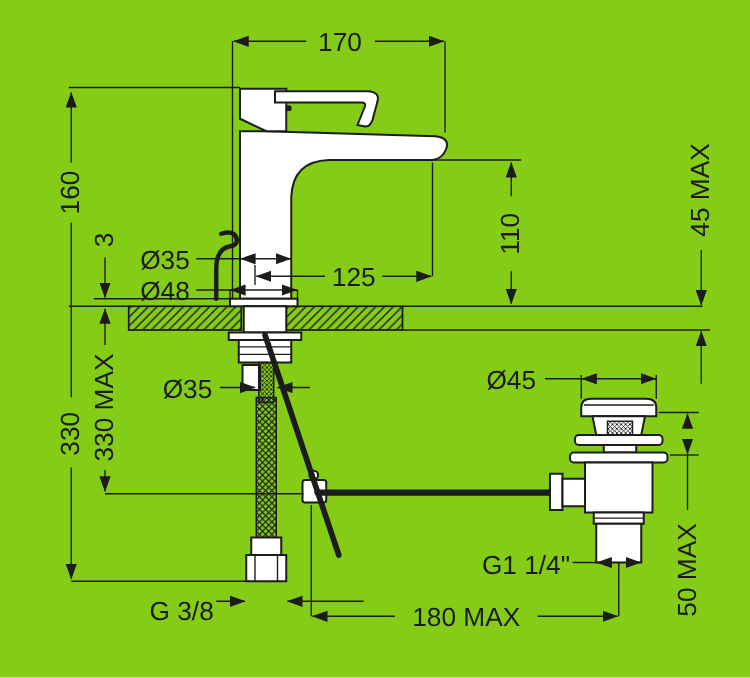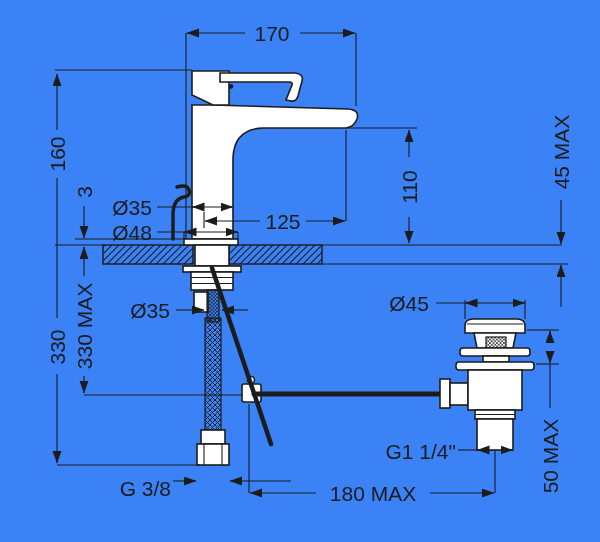--- a/index.html
+++ b/index.html
@@ -1,16 +1,16 @@
 <!DOCTYPE html>
 <html><head>
 <meta charset="utf-8">
 <style>
   html,body{margin:0;padding:0;background:#fff;}
-  .stage{width:600px;height:542px;background:#3b82f6;position:relative;overflow:hidden;}
+  .stage{width:600px;height:542px;background:#84cc16;position:relative;overflow:hidden;}
   svg{display:block;}
   svg text{font-family:"Liberation Sans",sans-serif;font-size:21px;fill:#1c1c1c;}
   .outline{fill:#ffffff;stroke:#1c1c1c;stroke-width:1.6;}
   .thin{fill:none;stroke:#1c1c1c;stroke-width:1.1;}
   .dim{fill:none;stroke:#1c1c1c;stroke-width:1.1;}
   .rod{fill:none;stroke:#1c1c1c;stroke-linecap:round;}
 </style>
 </head>
 <body>
 

